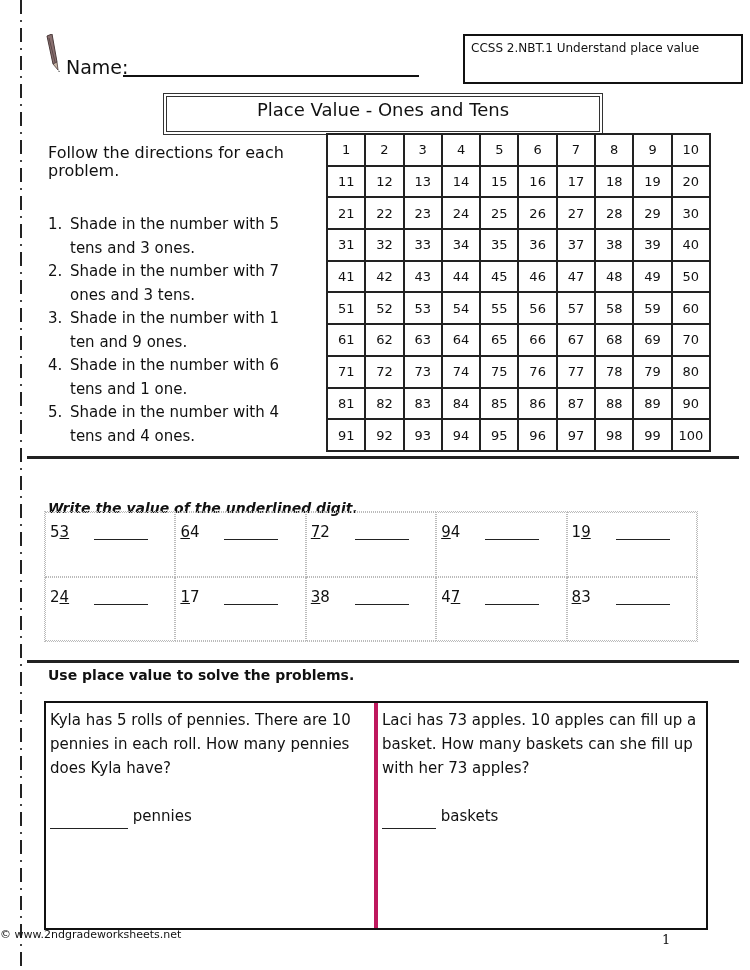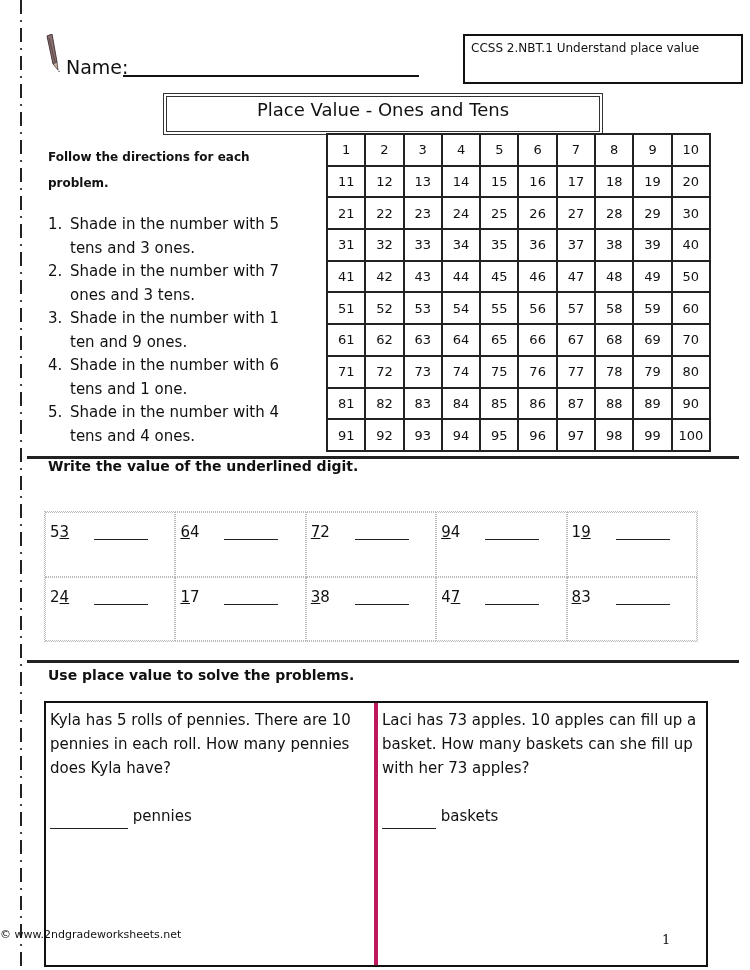--- a/index.html
+++ b/index.html
@@ -14,41 +14,41 @@
   
   .pencil { left: 44px; top: 34px; width: 16px; height: 40px; }
   .name-label { left: 66px; top: 56px; font-size: 19px; }
   .name-line { left: 123px; top: 75px; width: 296px; border-bottom: 2px solid #111; }
 
   .ccss-box { left: 463px; top: 34px; width: 280px; height: 50px; border: 2px solid #111; padding: 5px 6px; font-size: 12px; }
 
   .title-box { left: 163px; top: 93px; width: 440px; height: 42px; border: 4px double #333; text-align: center; font-size: 18px; line-height: 26px; }
 
   
-  .directions-heading { left: 48px; top: 144px; width: 260px; font-size: 12px; font-weight: bold; line-height: 26px; }
+  .directions-heading { left: 48px; top: 144px; width: 260px; font-size: 16px; font-weight: normal; line-height: 18px; }
   .steps { left: 48px; top: 213px; width: 260px; list-style: none; font-size: 15px; line-height: 23.5px; }
   .steps li { display: flex; }
   .steps .num { width: 22px; flex: none; }
 
   
   .hundreds { left: 326px; top: 133px; border-collapse: collapse; border: 2px solid #111; }
   .hundreds td { width: 38.3px; height: 31.7px; border: 2px solid #222; text-align: center; font-size: 13px; }
 
   .rule { left: 27px; height: 0; border-bottom: 3px solid #222; width: 712px; }
 
   
   .section-heading { left: 48px; font-size: 14px; font-weight: bold; }
   .digit-grid { left: 44px; top: 511px; width: 654px; height: 131px; display: grid; grid-template-columns: repeat(5, 1fr); grid-template-rows: 1fr 1fr; border: 1px dotted #bbb; }
   .digit-cell { border: 1px dotted #bbb; padding: 10px 0 0 4px; font-size: 15px; display: flex; align-items: flex-start; }
   .digit-cell .number { width: 44px; }
   .digit-cell .u { text-decoration: underline; }
   .digit-cell .blank { width: 54px; margin-top: 16px; border-bottom: 1.5px solid #222; }
 
   
-  .problems { left: 44px; top: 701px; width: 664px; height: 266px; border: 2px solid #111; display: flex; justify-content: space-between; }
+  .problems { left: 44px; top: 701px; width: 664px; height: 229px; border: 2px solid #111; display: flex; justify-content: space-between; }
   .problem { flex: 1; padding: 5px 4px; font-size: 15px; line-height: 24px; }
   .problem + .problem { border-left: 4px solid #be185d; }
   .answer { margin-top: 24px; }
   .answer .line { display: inline-block; border-bottom: 1.5px solid #222; vertical-align: baseline; }
 
   .footer { left: 0; width: 750px; top: 928px; text-align: left; font-size: 11px; }
   .page-num { left: 662px; top: 932px; font-size: 13px; font-family: "DejaVu Serif", serif; }
 </style>
 </head>
 <body>
@@ -216,21 +216,21 @@
         <td>97</td>
         <td>98</td>
         <td>99</td>
         <td>100</td>
       </tr>
     </tbody>
 </table>
 
 <div class="abs rule" style="top:456px;"></div>
 
-<div class="abs section-heading" style="top:458px;">Write the value of the underlined digit.</div>
+<div class="abs section-heading" style="top:500px;font-style:italic;">Write the value of the underlined digit.</div>
 <div class="abs digit-grid" id="digit-grid">
     <div class="digit-cell">
       <span class="number"><span>5</span><span class="u">3</span><span></span></span>
       <span class="blank"></span>
     </div>
     <div class="digit-cell">
       <span class="number"><span></span><span class="u">6</span><span>4</span></span>
       <span class="blank"></span>
     </div>
     <div class="digit-cell">

